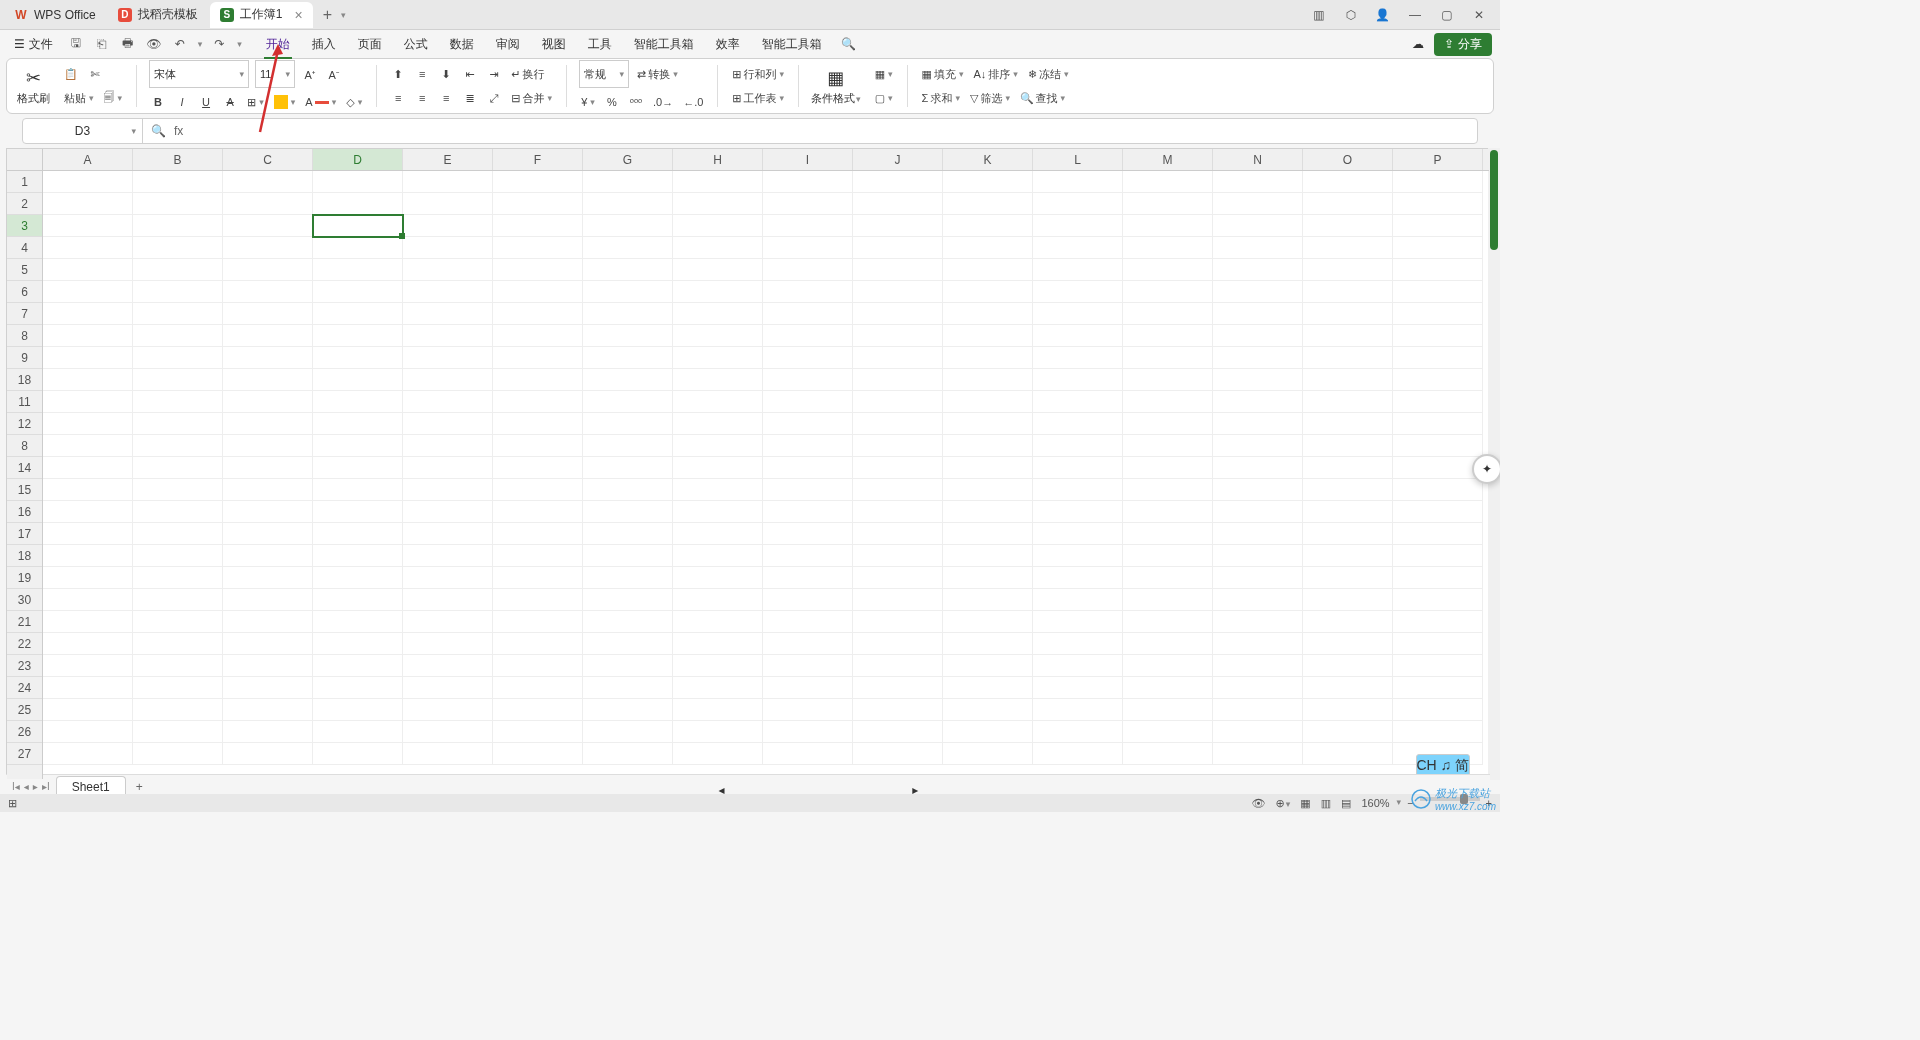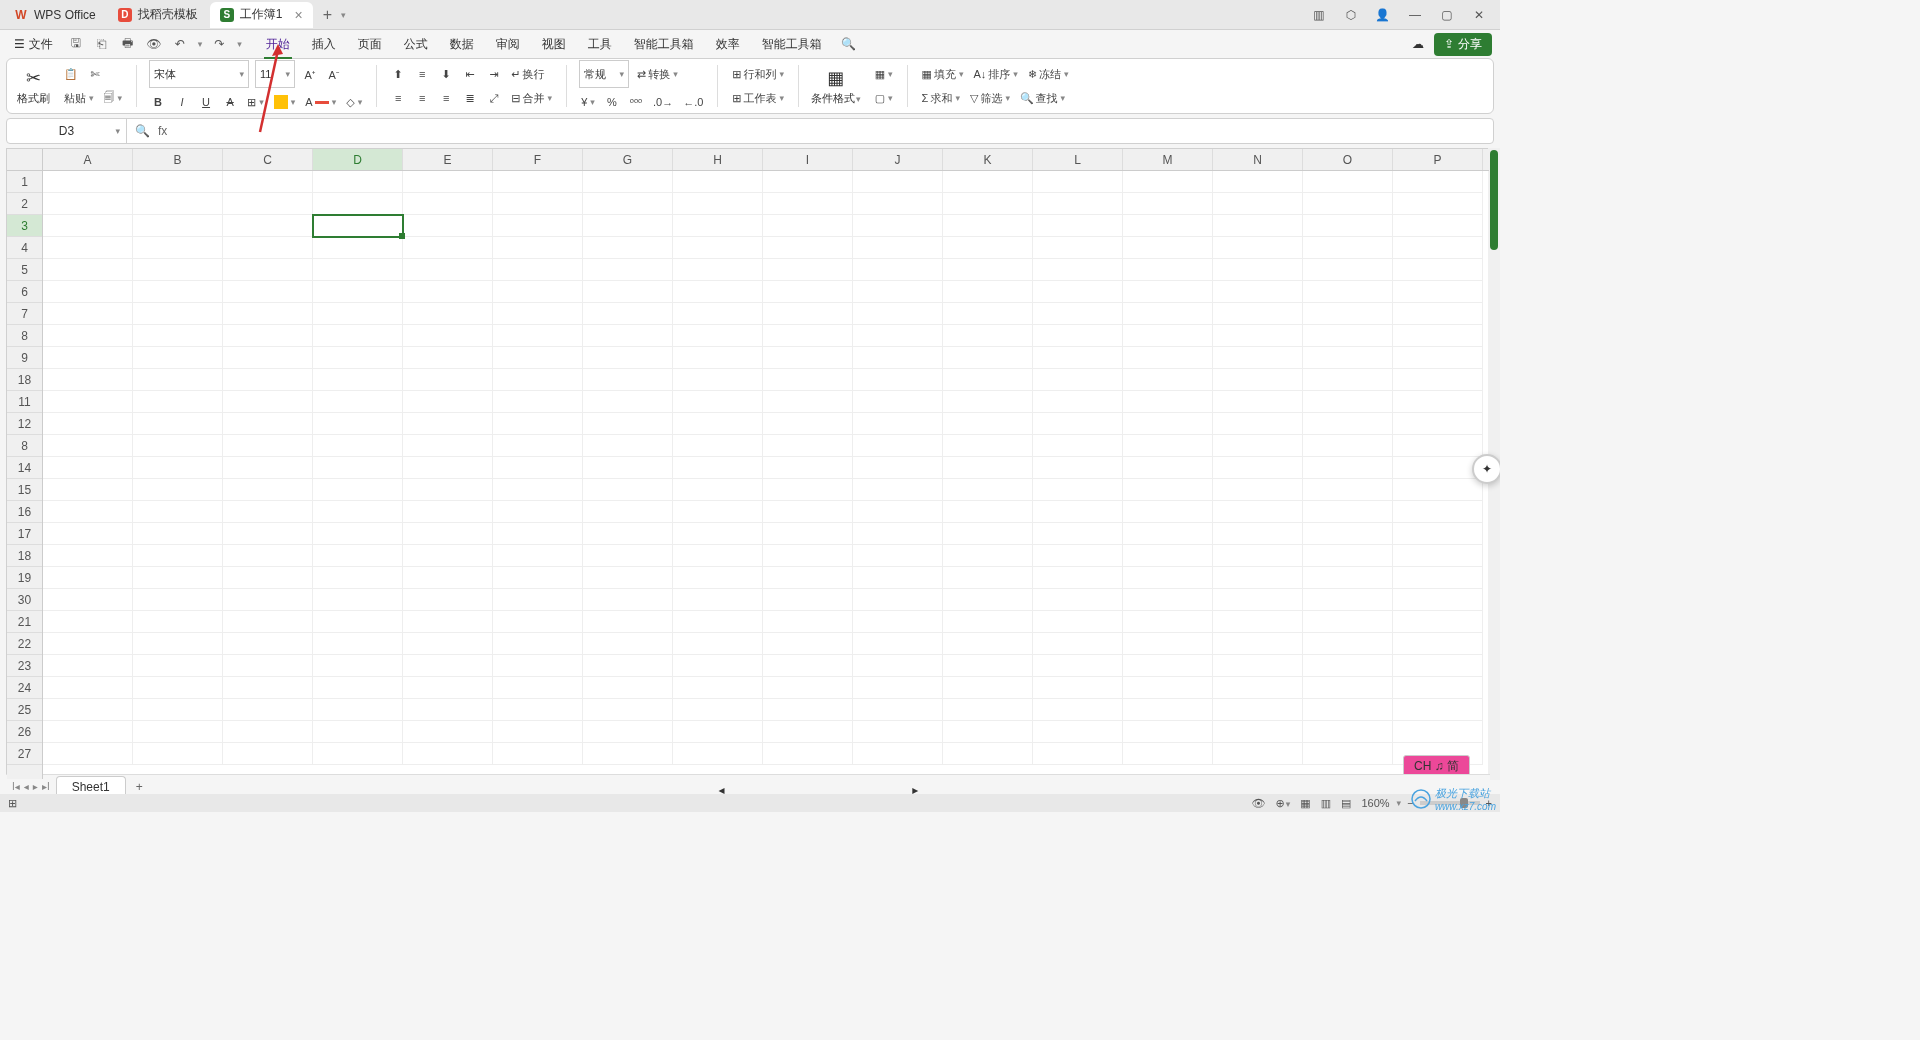--- a/index.html
+++ b/index.html
@@ -39,21 +39,21 @@
 .rbtn-big { display: flex; flex-direction: column; align-items: center; gap: 2px; padding: 2px 4px; cursor: pointer; font-size: 11px; }
 .rbtn-big .ico { font-size: 18px; width: 22px; height: 22px; display: flex; align-items: center; justify-content: center; }
 .rsep { width: 1px; height: 42px; background: #ddd; margin: 0 4px; }
 .rselect { border: 1px solid #ccc; height: 28px; padding: 0 18px 0 4px; font-size: 11px; background: #fff; position: relative; display: flex; align-items: center; cursor: pointer; min-width: 50px; }
 .rselect::after { content: '▾'; position: absolute; right: 4px; color: #888; font-size: 9px; }
 .rselect.font { min-width: 100px; }
 .rselect.size { min-width: 40px; }
 .dd { font-size: 9px; color: #888; margin-left: 1px; }
 
 
-.formulabar { height: 26px; display: flex; align-items: center; margin: 4px 6px 0; background: #fff; border: 1px solid #d0d0d0; border-radius: 4px; }
+.formulabar { height: 26px; display: flex; align-items: center; margin: 4px 22px 0; background: #fff; border: 1px solid #d0d0d0; border-radius: 4px; }
 .namebox { width: 120px; border-right: 1px solid #d0d0d0; height: 100%; display: flex; align-items: center; justify-content: center; position: relative; }
 .namebox::after { content: '▾'; position: absolute; right: 6px; color: #888; font-size: 9px; }
 .fx-area { display: flex; align-items: center; gap: 8px; padding: 0 8px; flex: 1; }
 .fx-area .fbtn { color: #666; cursor: pointer; }
 
 
 .grid-wrap { position: absolute; top: 148px; left: 6px; right: 10px; bottom: 32px; background: #fff; border: 1px solid #d0d0d0; overflow: hidden; }
 .corner { position: absolute; top: 0; left: 0; width: 36px; height: 22px; background: #f0f0f0; border-right: 1px solid #ccc; border-bottom: 1px solid #ccc; z-index: 3; }
 .colheads { position: absolute; top: 0; left: 36px; right: 0; height: 22px; display: flex; background: #f0f0f0; border-bottom: 1px solid #ccc; z-index: 2; }
 .colhead { width: 90px; border-right: 1px solid #ddd; display: flex; align-items: center; justify-content: center; color: #555; font-size: 12px; }
@@ -78,22 +78,22 @@
 .nav-arrows { display: flex; gap: 4px; color: #888; }
 .nav-arrows span { cursor: pointer; font-size: 10px; }
 .sheet-tab { padding: 3px 15px; background: #fff; border: 1px solid #ccc; border-bottom: none; border-radius: 4px 4px 0 0; cursor: pointer; }
 .sheet-add { color: #666; cursor: pointer; padding: 0 4px; }
 .hscroll { flex: 1; display: flex; justify-content: center; }
 .hscroll-track { width: 200px; height: 8px; position: relative; }
 
 
 .statusbar { position: absolute; bottom: 0; left: 0; right: 0; height: 18px; background: #e8e8e8; display: flex; align-items: center; padding: 0 8px; gap: 10px; font-size: 11px; color: #555; }
 .statusbar-right { margin-left: auto; display: flex; align-items: center; gap: 10px; }
-.zoom { display: flex; align-items: center; gap: 6px; }
-.ime-box { position: absolute; right: 30px; bottom: 34px; border: 1px solid #ccc; background: #ec4899; padding: 2px 10px; font-size: 12px; border-radius: 3px; }
+.zoom { display: flex; gap: 6px; }
+.ime-box { position: absolute; right: 30px; bottom: 34px; border: 1px solid #ccc; background: #7dd3fc; padding: 2px 0; font-size: 14px; border-radius: 3px; }
 .watermark { position: absolute; right: 4px; bottom: 0; font-size: 11px; color: #4aa3df; font-style: italic; display: flex; align-items: center; gap: 4px; }
 
 
 .float-btn { position: absolute; right: -2px; top: 454px; width: 30px; height: 30px; border-radius: 50%; background: #fff; border: 2px solid #ccc; display: flex; align-items: center; justify-content: center; box-shadow: 0 2px 6px rgba(0,0,0,0.2); }
 
 .fill-yellow { background: #ffc107; width: 14px; height: 14px; display: inline-block; }
 .fill-red { background: #e74c3c; width: 14px; height: 3px; display: inline-block; }
 svg { display: block; }
 </style>
 </head>

